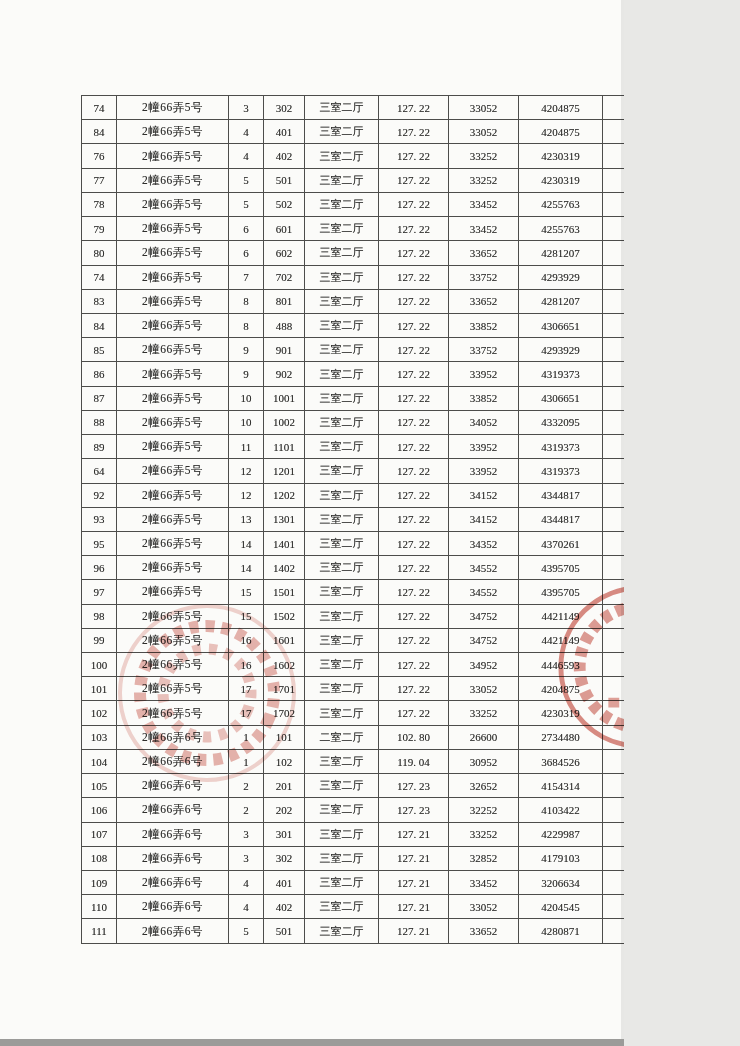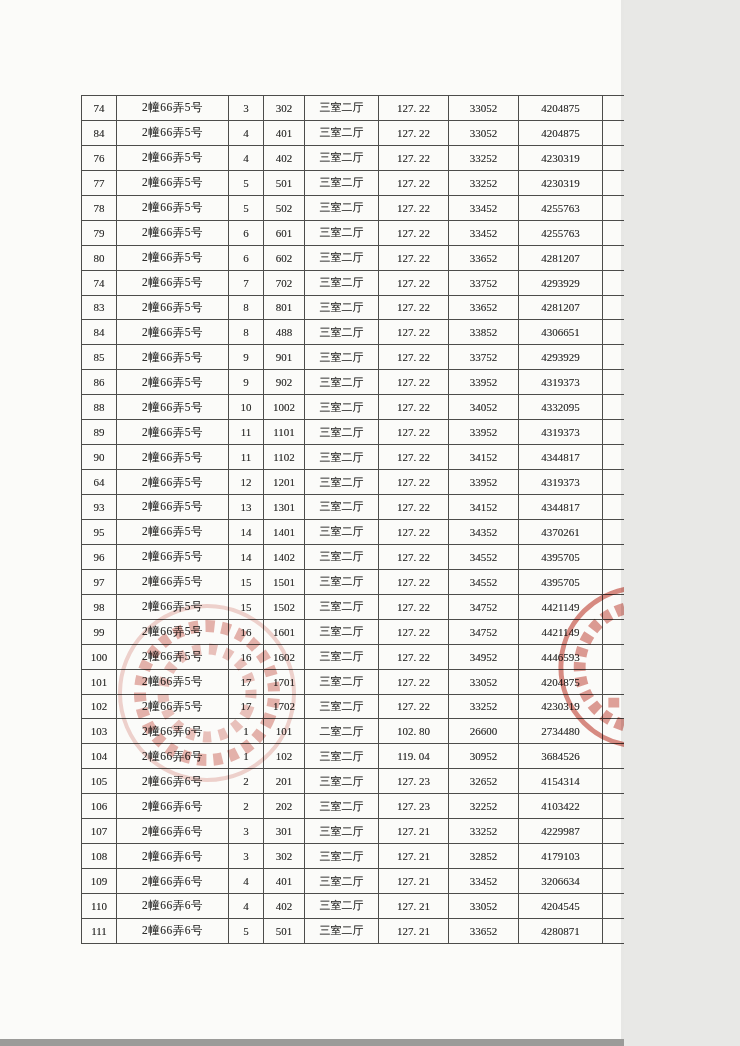--- a/index.html
+++ b/index.html
@@ -188,20 +188,31 @@
           <td class="c-address">2幢66弄5号</td>
           <td class="c-floor">9</td>
           <td class="c-room-no">902</td>
           <td class="c-layout">三室二厅</td>
           <td class="c-area">127. 22</td>
           <td class="c-unit-price">33952</td>
           <td class="c-total-price">4319373</td>
           <td class="c-remark"></td>
         </tr>
         <tr>
+          <td class="c-serial">87</td>
+          <td class="c-address">2幢66弄5号</td>
+          <td class="c-floor">10</td>
+          <td class="c-room-no">1001</td>
+          <td class="c-layout">三室二厅</td>
+          <td class="c-area">127. 22</td>
+          <td class="c-unit-price">33852</td>
+          <td class="c-total-price">4306651</td>
+          <td class="c-remark"></td>
+        </tr>
+        <tr>
           <td class="c-serial">88</td>
           <td class="c-address">2幢66弄5号</td>
           <td class="c-floor">10</td>
           <td class="c-room-no">1002</td>
           <td class="c-layout">三室二厅</td>
           <td class="c-area">127. 22</td>
           <td class="c-unit-price">34052</td>
           <td class="c-total-price">4332095</td>
           <td class="c-remark"></td>
         </tr>
@@ -210,39 +221,39 @@
           <td class="c-address">2幢66弄5号</td>
           <td class="c-floor">11</td>
           <td class="c-room-no">1101</td>
           <td class="c-layout">三室二厅</td>
           <td class="c-area">127. 22</td>
           <td class="c-unit-price">33952</td>
           <td class="c-total-price">4319373</td>
           <td class="c-remark"></td>
         </tr>
         <tr>
-          <td class="c-serial">90</td>
-          <td class="c-address">2幢66弄5号</td>
-          <td class="c-floor">11</td>
-          <td class="c-room-no">1102</td>
+          <td class="c-serial">64</td>
+          <td class="c-address">2幢66弄5号</td>
+          <td class="c-floor">12</td>
+          <td class="c-room-no">1201</td>
+          <td class="c-layout">三室二厅</td>
+          <td class="c-area">127. 22</td>
+          <td class="c-unit-price">33952</td>
+          <td class="c-total-price">4319373</td>
+          <td class="c-remark"></td>
+        </tr>
+        <tr>
+          <td class="c-serial">92</td>
+          <td class="c-address">2幢66弄5号</td>
+          <td class="c-floor">12</td>
+          <td class="c-room-no">1202</td>
           <td class="c-layout">三室二厅</td>
           <td class="c-area">127. 22</td>
           <td class="c-unit-price">34152</td>
           <td class="c-total-price">4344817</td>
-          <td class="c-remark"></td>
-        </tr>
-        <tr>
-          <td class="c-serial">64</td>
-          <td class="c-address">2幢66弄5号</td>
-          <td class="c-floor">12</td>
-          <td class="c-room-no">1201</td>
-          <td class="c-layout">三室二厅</td>
-          <td class="c-area">127. 22</td>
-          <td class="c-unit-price">33952</td>
-          <td class="c-total-price">4319373</td>
           <td class="c-remark"></td>
         </tr>
         <tr>
           <td class="c-serial">93</td>
           <td class="c-address">2幢66弄5号</td>
           <td class="c-floor">13</td>
           <td class="c-room-no">1301</td>
           <td class="c-layout">三室二厅</td>
           <td class="c-area">127. 22</td>
           <td class="c-unit-price">34152</td>

